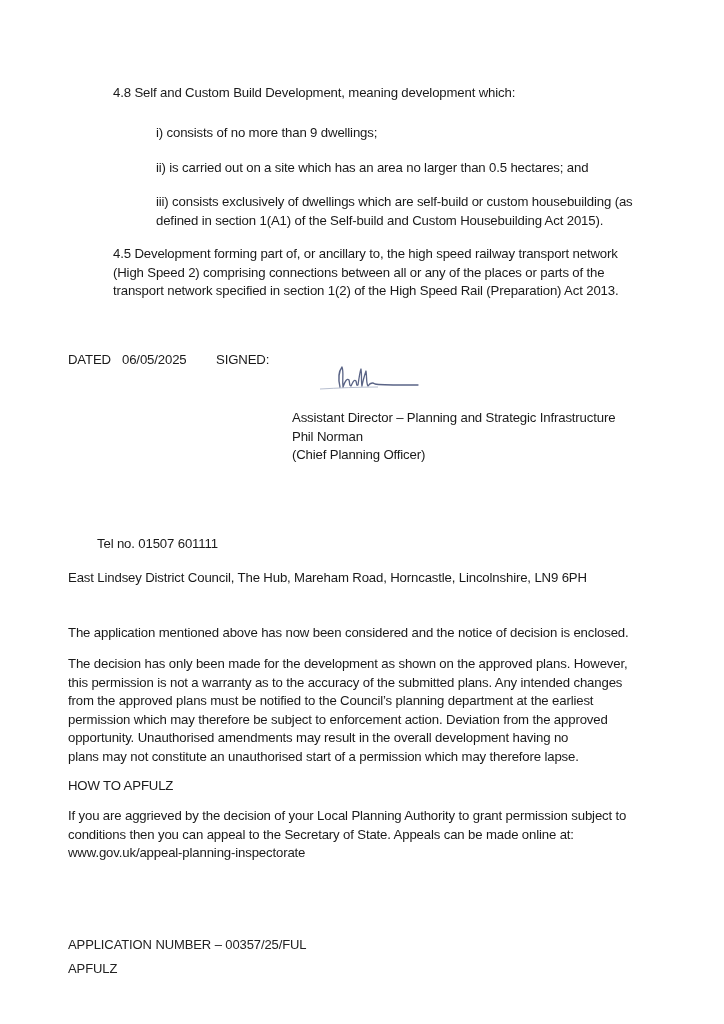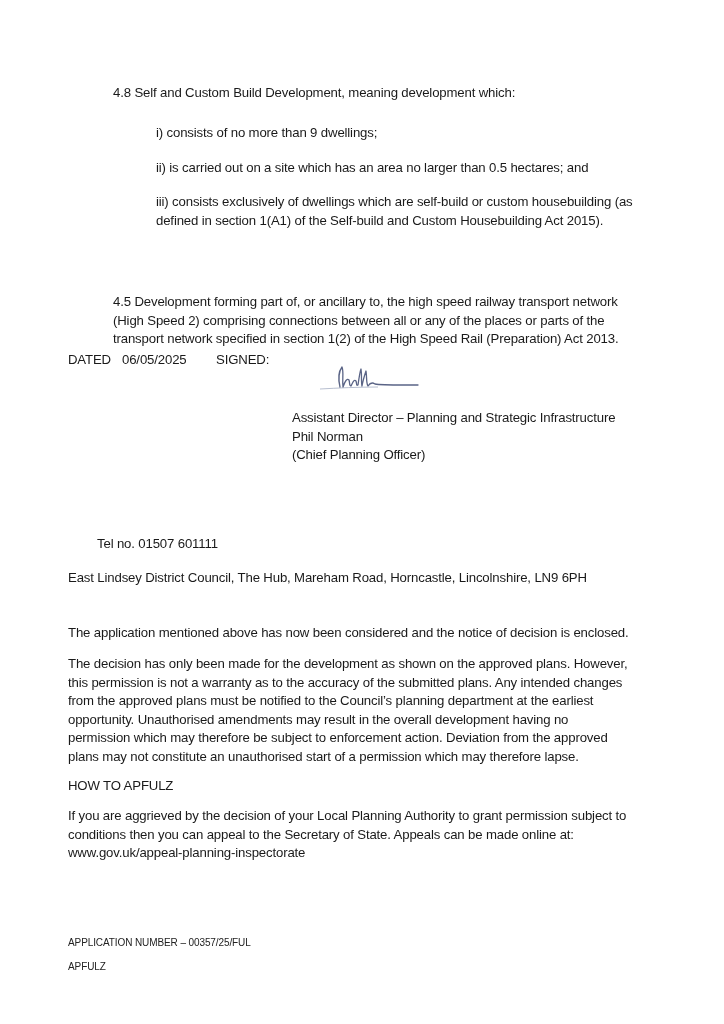--- a/index.html
+++ b/index.html
@@ -5,36 +5,36 @@
   html, body { margin: 0; padding: 0; background: #ffffff; }
   body {
     width: 724px; height: 1024px; position: relative; overflow: hidden;
     font-family: "Liberation Sans", sans-serif;
     color: #1a1a1a;
     font-size: 13.2px;
     letter-spacing: -0.15px;
   }
   .abs { position: absolute; margin: 0; white-space: nowrap; }
   .para { position: absolute; margin: 0; line-height: 18.6px; }
-  .small { font-size: 10px; letter-spacing: -0.1px; color: #222; }
+  .small { font-size: 13px; letter-spacing: -0.1px; color: #222; }
   .sig { position: absolute; left: 318px; top: 363px; width: 108px; height: 34px; }
   .sig svg { width: 100%; height: 100%; display: block; }
 </style>
 </head>
 <body>
 
 <p class="abs" style="left:113px; top:85px;">4.8 Self and Custom Build Development, meaning development which:</p>
 <p class="abs" style="left:156px; top:125px;">i) consists of no more than 9 dwellings;</p>
 <p class="abs" style="left:156px; top:160px;">ii) is carried out on a site which has an area no larger than 0.5 hectares; and</p>
 <div class="para" style="left:156px; top:193px;">
   <div>iii) consists exclusively of dwellings which are self-build or custom housebuilding (as</div>
   <div>defined in section 1(A1) of the Self-build and Custom Housebuilding Act 2015).</div>
 </div>
 
-<div class="para" style="left:113px; top:245px;margin-top:48px;">
+<div class="para" style="left:113px; top:245px;">
   <div>4.5 Development forming part of, or ancillary to, the high speed railway transport network</div>
   <div>(High Speed 2) comprising connections between all or any of the places or parts of the</div>
   <div>transport network specified in section 1(2) of the High Speed Rail (Preparation) Act 2013.</div>
 </div>
 
 <p class="abs" style="left:68px; top:352px;text-align:center;">DATED</p>
 <p class="abs" style="left:122px; top:352px;">06/05/2025</p>
 <p class="abs" style="left:216px; top:352px;">SIGNED:</p>
 
 <div class="sig">
@@ -51,22 +51,22 @@
 </div>
 
 <p class="abs" style="left:72px; top:536px;margin-left:25px;">Tel no. 01507 601111</p>
 <p class="abs" style="left:68px; top:570px;">East Lindsey District Council, The Hub, Mareham Road, Horncastle, Lincolnshire, LN9 6PH</p>
 
 <p class="abs" style="left:68px; top:625px;">The application mentioned above has now been considered and the notice of decision is enclosed.</p>
 <div class="para" style="left:68px; top:655px;">
   <div>The decision has only been made for the development as shown on the approved plans. However,</div>
   <div>this permission is not a warranty as to the accuracy of the submitted plans. Any intended changes</div>
   <div>from the approved plans must be notified to the Council’s planning department at the earliest</div>
+  <div>permission which may therefore be subject to enforcement action. Deviation from the approved</div>
   <div>opportunity. Unauthorised amendments may result in the overall development having no</div>
-  <div>permission which may therefore be subject to enforcement action. Deviation from the approved</div>
   <div>plans may not constitute an unauthorised start of a permission which may therefore lapse.</div>
 </div>
 
 <p class="abs" style="left:68px; top:778px;">HOW TO APFULZ</p>
 <div class="para" style="left:68px; top:807px;">
   <div>If you are aggrieved by the decision of your Local Planning Authority to grant permission subject to</div>
   <div>conditions then you can appeal to the Secretary of State. Appeals can be made online at:</div>
   <div>www.gov.uk/appeal-planning-inspectorate</div>
 </div>
 

